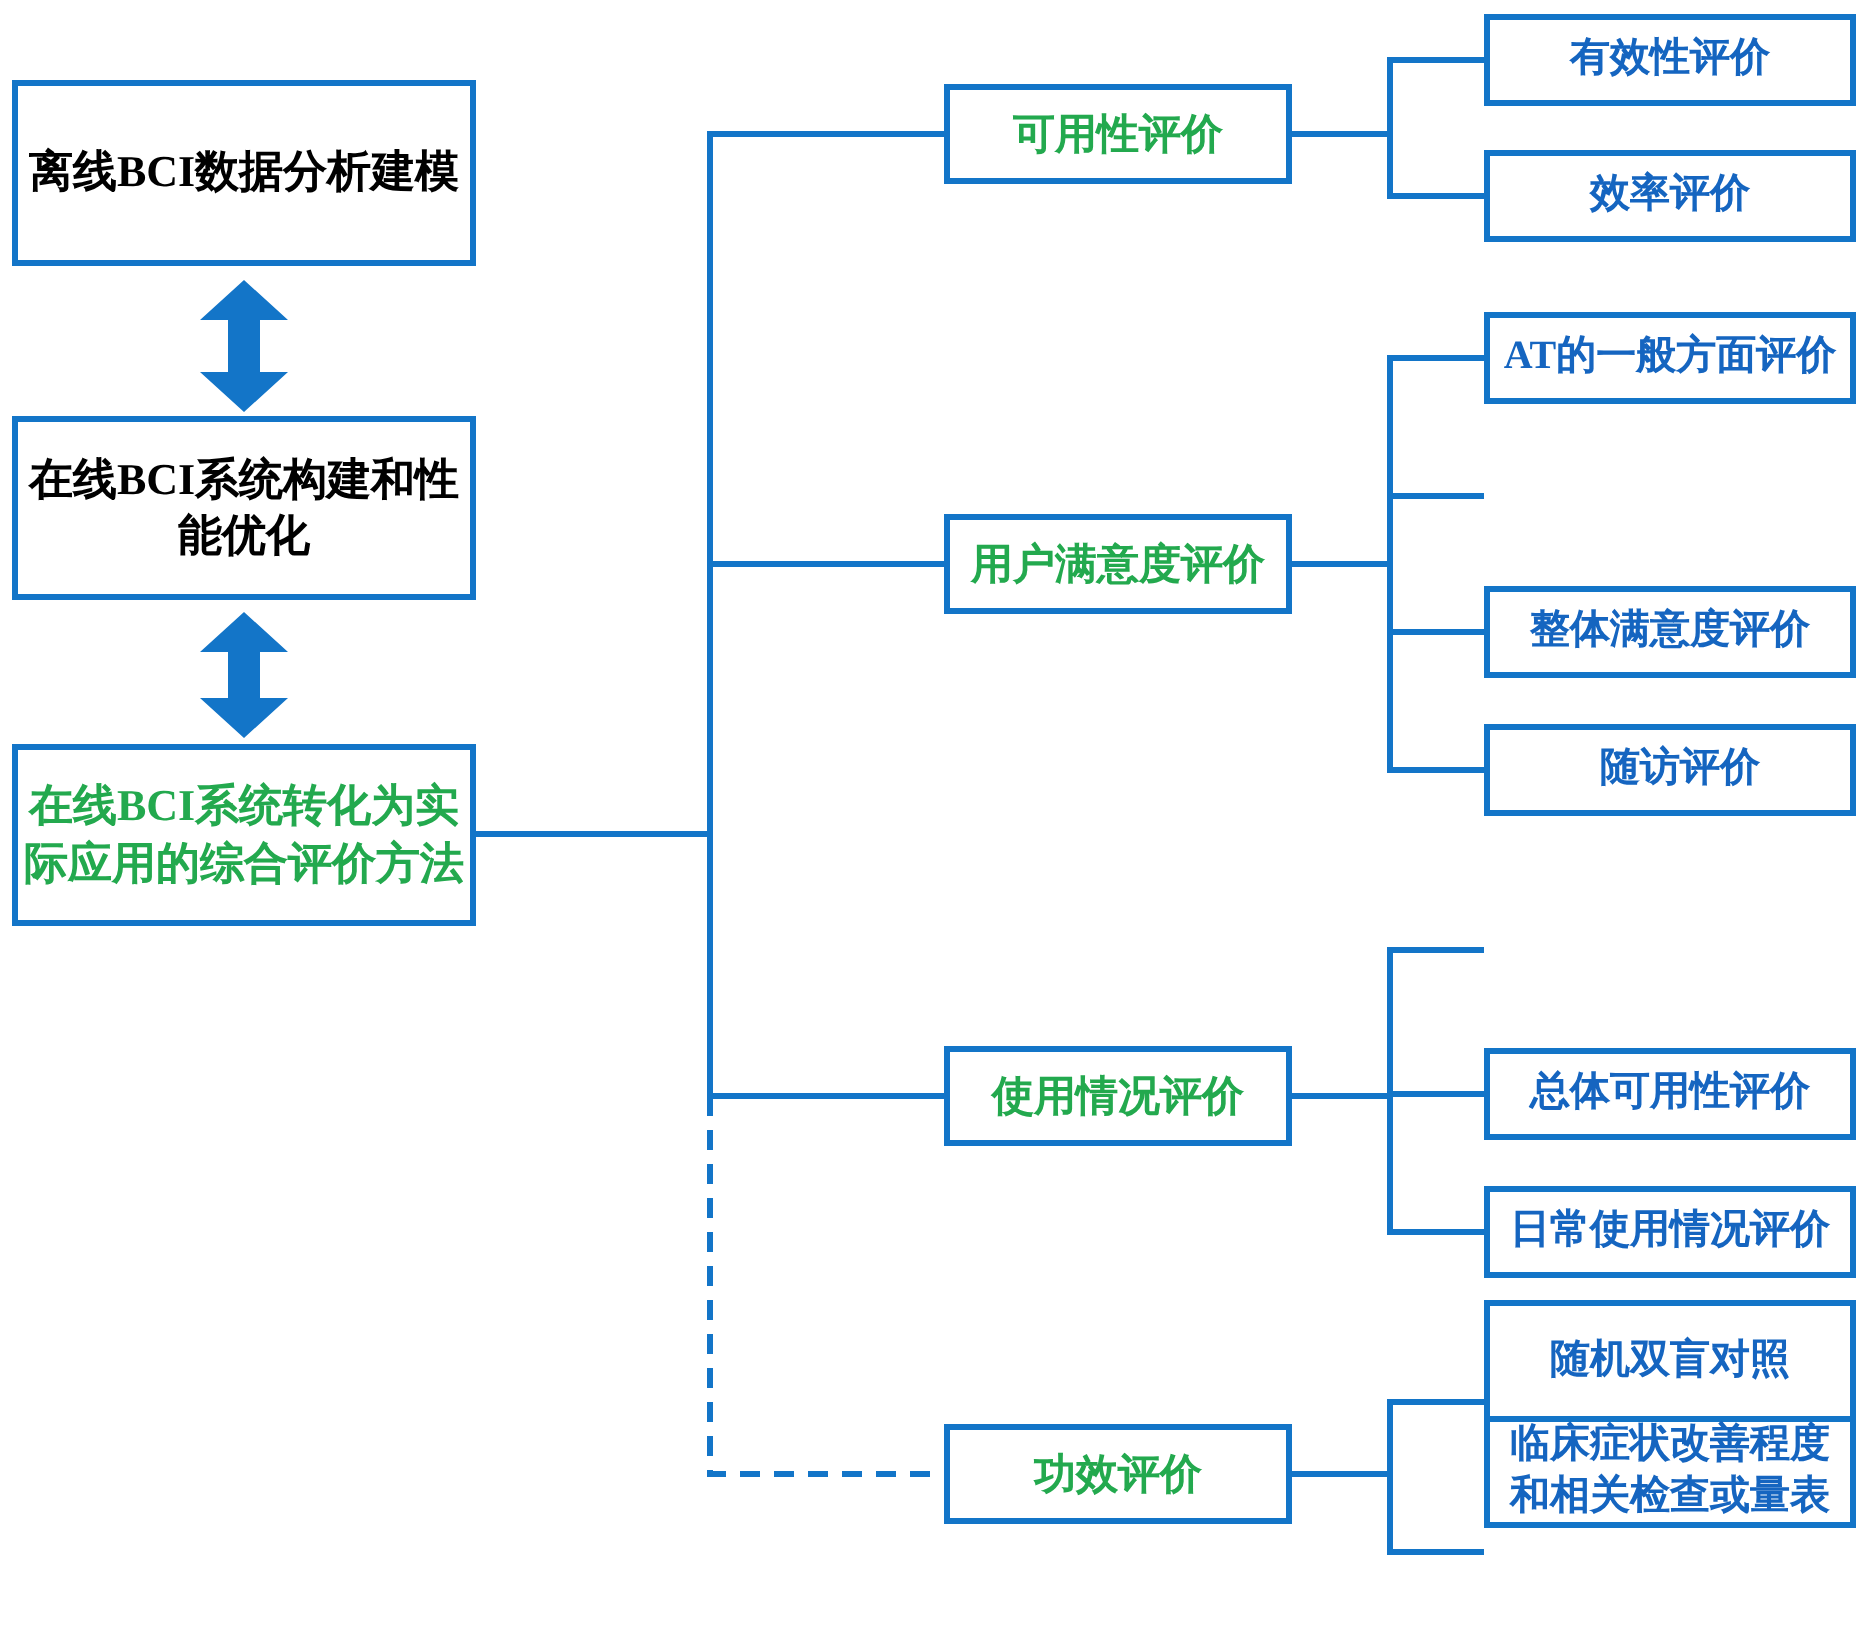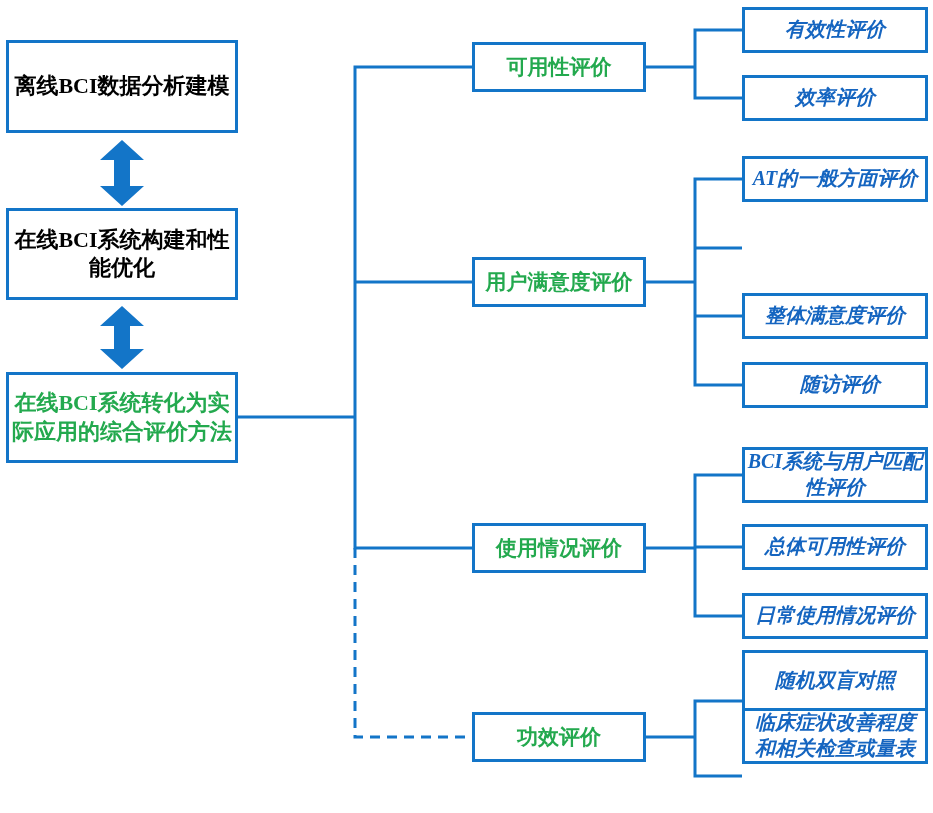--- a/index.html
+++ b/index.html
@@ -37,21 +37,20 @@
     left:472px;width:174px;height:50px;
     font-size:21px;
     color:var(--green);
     padding:0 2px;
   }
   .leaf-box{
     left:742px;width:186px;
     font-size:20px;
     color:var(--text_blue);
     padding:0 2px;
-    font-style:italic;
   }
   svg.connectors{position:absolute;left:0;top:0;}
   .line{stroke:var(--line_blue);stroke-width:3;fill:none;}
   .dashed{stroke-dasharray:10 7;}
   .arrow{fill:var(--line_blue);stroke:none;}
 </style>
 </head>
 <body>
 
 <div id="diagram">
@@ -100,20 +99,19 @@
 
   <div class="box mid-box" style="top:712px;">功效评价</div>
 
   <div class="box leaf-box" style="top:7px;height:46px;">有效性评价</div>
   <div class="box leaf-box" style="top:75px;height:46px;">效率评价</div>
 
   <div class="box leaf-box" style="top:156px;height:46px;">AT的一般方面评价</div>
   <div class="box leaf-box" style="top:293px;height:46px;">整体满意度评价</div>
   <div class="box leaf-box" style="top:362px;height:46px;padding-left:12px;">随访评价</div>
 
-  <div class="box leaf-box" style="top:447px;height:56px;">BCI系统与用户匹配性评价</div>
   <div class="box leaf-box" style="top:524px;height:46px;">总体可用性评价</div>
   <div class="box leaf-box" style="top:593px;height:46px;">日常使用情况评价</div>
 
   <div class="box leaf-box" style="top:650px;height:62px;">随机双盲对照</div>
   <div class="box leaf-box" style="top:708px;height:56px;">临床症状改善程度和相关检查或量表</div>
 
 </div>
 
 </body></html>

